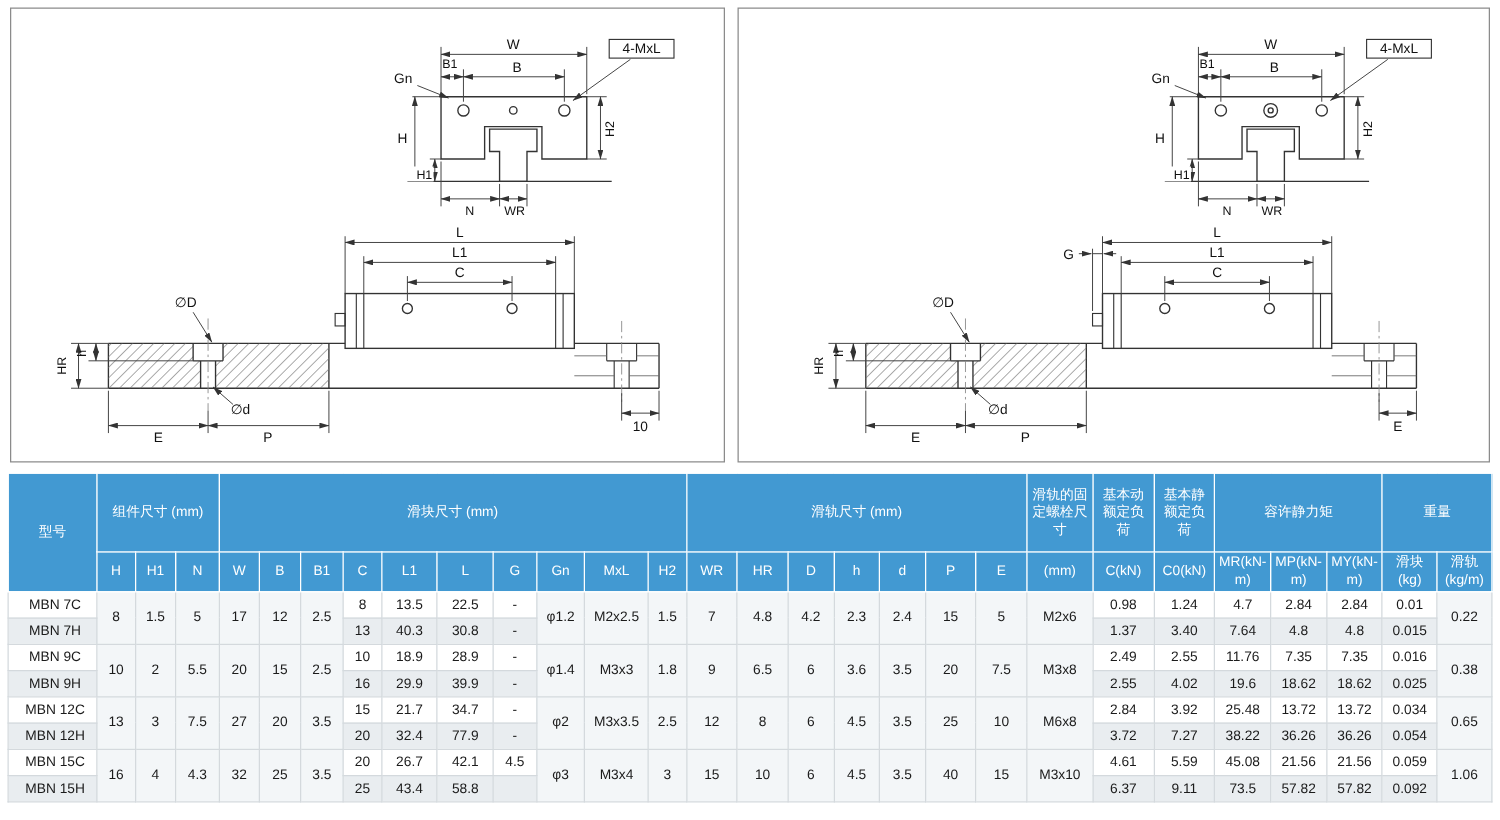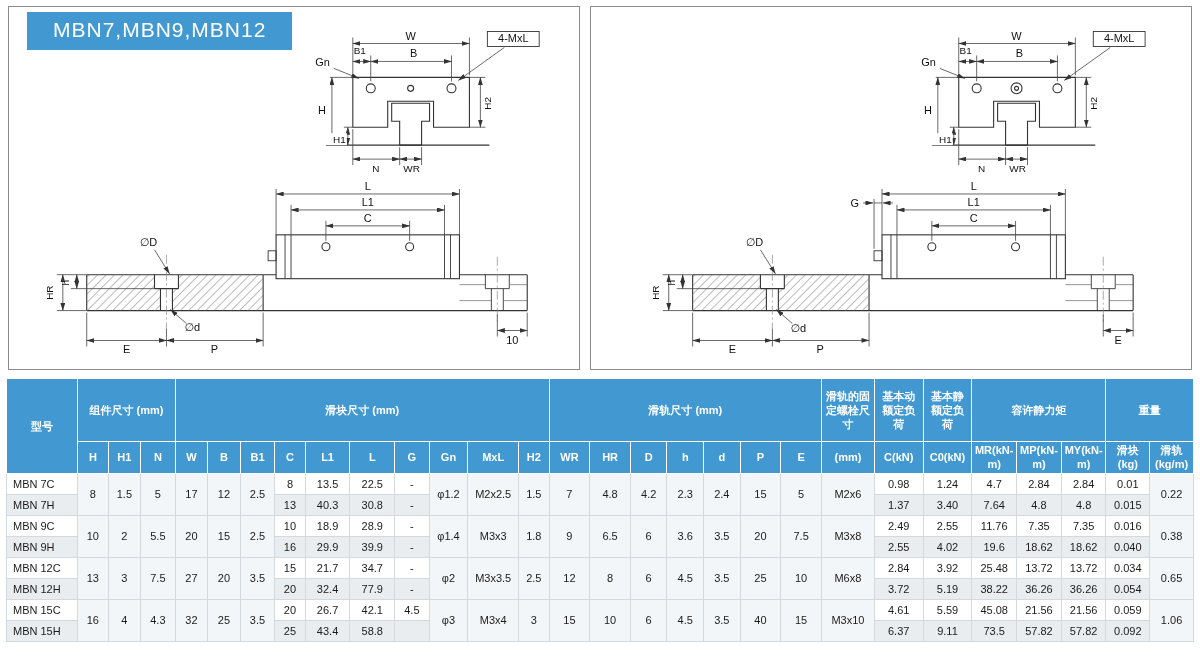--- a/index.html
+++ b/index.html
@@ -6,26 +6,26 @@
   .page{width:1200px;height:656px;position:relative;overflow:hidden;background:#fff;}
   .top{display:flex;gap:10px;padding:6px 8px 4px 8px;}
   .panel{position:relative;border:1px solid #8b8b8b;height:362px;background:#fff;box-sizing:content-box;}
   .panel.left{width:572px;}
   .panel.right{width:602px;}
   .draw{position:absolute;left:0;top:0;width:100%;height:100%;}
   .banner{position:absolute;top:5px;left:18px;background:var(--accent,#4299d2);color:#fff;
           font-size:21px;letter-spacing:1px;padding:6px 26px 8px 26px;min-width:60px;text-align:center;}
   svg text{font-family:"Liberation Sans","DejaVu Sans",sans-serif;}
   table.spec{border-collapse:collapse;table-layout:fixed;width:1188px;margin:4px auto 0 auto;font-size:11px;}
-  .spec th{background:var(--accent,#4299d2);color:#fff;font-weight:700;border:1px solid #fff;
+  .spec th{background:var(--accent,#4299d2);color:#fff;font-weight:400;border:1px solid #fff;
            padding:1px 2px;vertical-align:middle;line-height:1.3;text-align:center;}
   .spec thead tr.grp th{height:60px;}
   .spec thead tr.sub th{height:28px;}
   .spec td{border:1px solid #d4d9dd;text-align:center;padding:0 2px;height:20px;color:#1b1b1b;background:#fff;}
-  .spec td.m{text-align:left;padding-left:6px;}
+  .spec td.m{text-align:center;padding-left:6px;}
   .spec tr.alt td{background:var(--stripe,#e9edf0);}
   .spec td.s{background:var(--mstripe,#f3f6f8);}
 </style>
 </head>
 <body>
 
 <div class="page">
   <div class="top">
 
     <section class="panel left">
@@ -111,21 +111,20 @@
           <text x="360" y="215">C</text>
           <text x="140" y="239">∅D</text>
           <text x="184" y="325">∅d</text>
           <text x="44" y="286" transform="rotate(-90 44 286)" font-size="10">HR</text>
           <text x="60" y="276" transform="rotate(-90 60 276)" font-size="10">h</text>
           <text x="118" y="347">E</text>
           <text x="206" y="347">P</text>
           <text x="505" y="338">10</text>
         </g>
       </svg>
-      <div class="banner">MBN7,MBN9,MBN12</div>
     </section>
 
     <section class="panel right">
       <svg class="draw" viewBox="0 0 602 362">
         <defs>
           <marker id="aR" viewBox="0 0 10 6" refX="9.5" refY="3" markerWidth="10" markerHeight="6" orient="auto-start-reverse">
             <path d="M0 0L10 3L0 6Z" fill="#333"></path>
           </marker>
           <pattern id="hR" width="6" height="6" patternUnits="userSpaceOnUse" patternTransform="rotate(45)">
             <line x1="0" y1="0" x2="0" y2="6" stroke="#777" stroke-width="1"></line>
@@ -375,21 +374,21 @@
         <td class="m">MBN 9H</td>
         <td>16</td>
         <td>29.9</td>
         <td>39.9</td>
         <td>-</td>
         <td>2.55</td>
         <td>4.02</td>
         <td>19.6</td>
         <td>18.62</td>
         <td>18.62</td>
-        <td>0.040</td>
+        <td>0.025</td>
       </tr>
 
       <tr>
         <td class="m">MBN 12C</td>
         <td class="s" rowspan="2">13</td>
         <td class="s" rowspan="2">3</td>
         <td class="s" rowspan="2">7.5</td>
         <td class="s" rowspan="2">27</td>
         <td class="s" rowspan="2">20</td>
         <td class="s" rowspan="2">3.5</td>
@@ -416,21 +415,21 @@
         <td>0.034</td>
         <td class="s" rowspan="2">0.65</td>
       </tr>
       <tr class="alt">
         <td class="m">MBN 12H</td>
         <td>20</td>
         <td>32.4</td>
         <td>77.9</td>
         <td>-</td>
         <td>3.72</td>
-        <td>5.19</td>
+        <td>7.27</td>
         <td>38.22</td>
         <td>36.26</td>
         <td>36.26</td>
         <td>0.054</td>
       </tr>
 
       <tr>
         <td class="m">MBN 15C</td>
         <td class="s" rowspan="2">16</td>
         <td class="s" rowspan="2">4</td>

